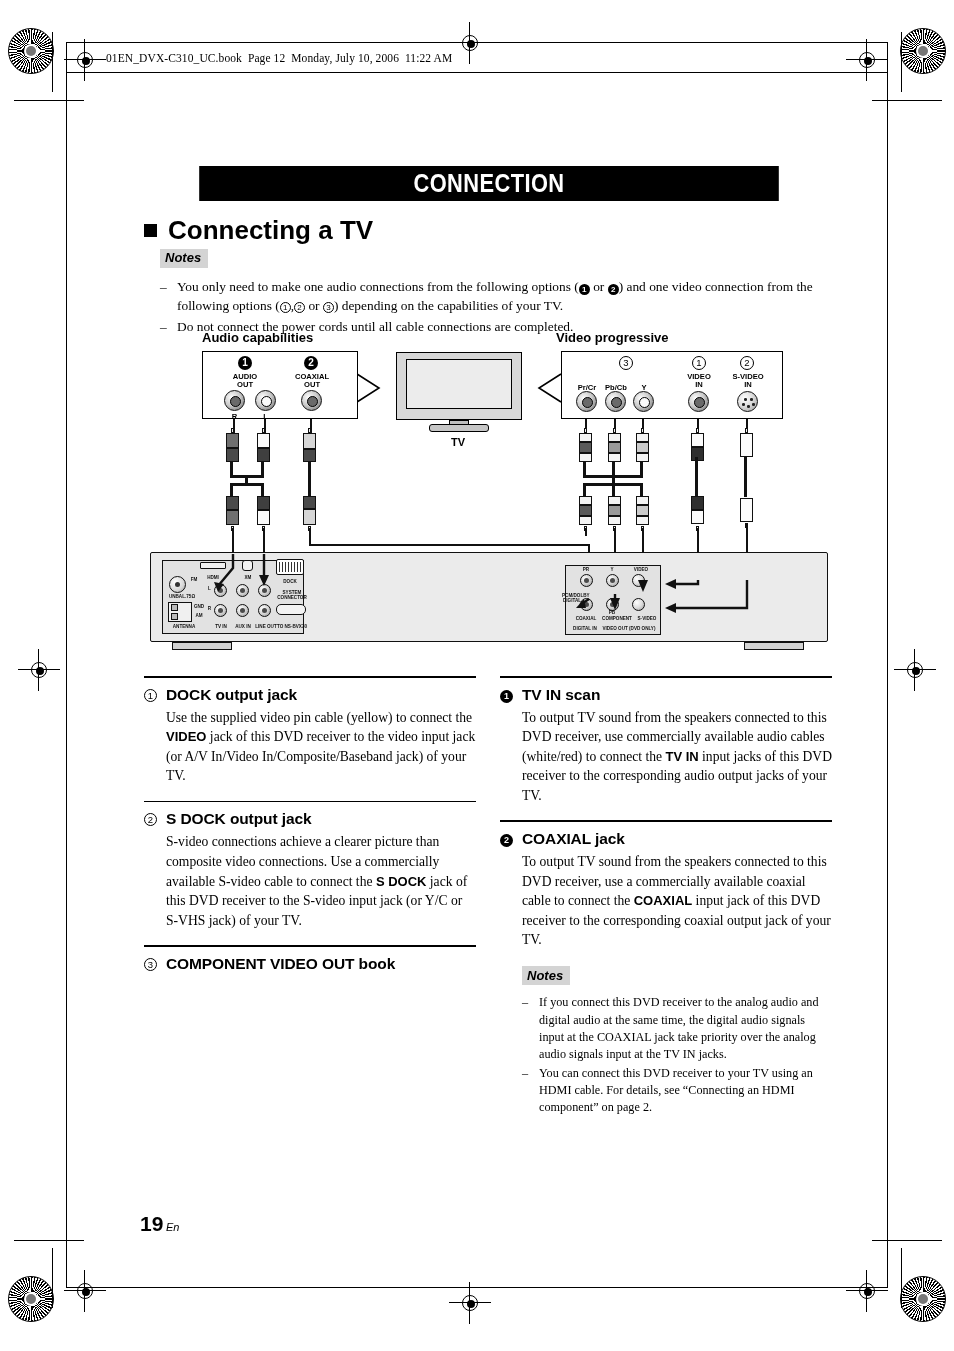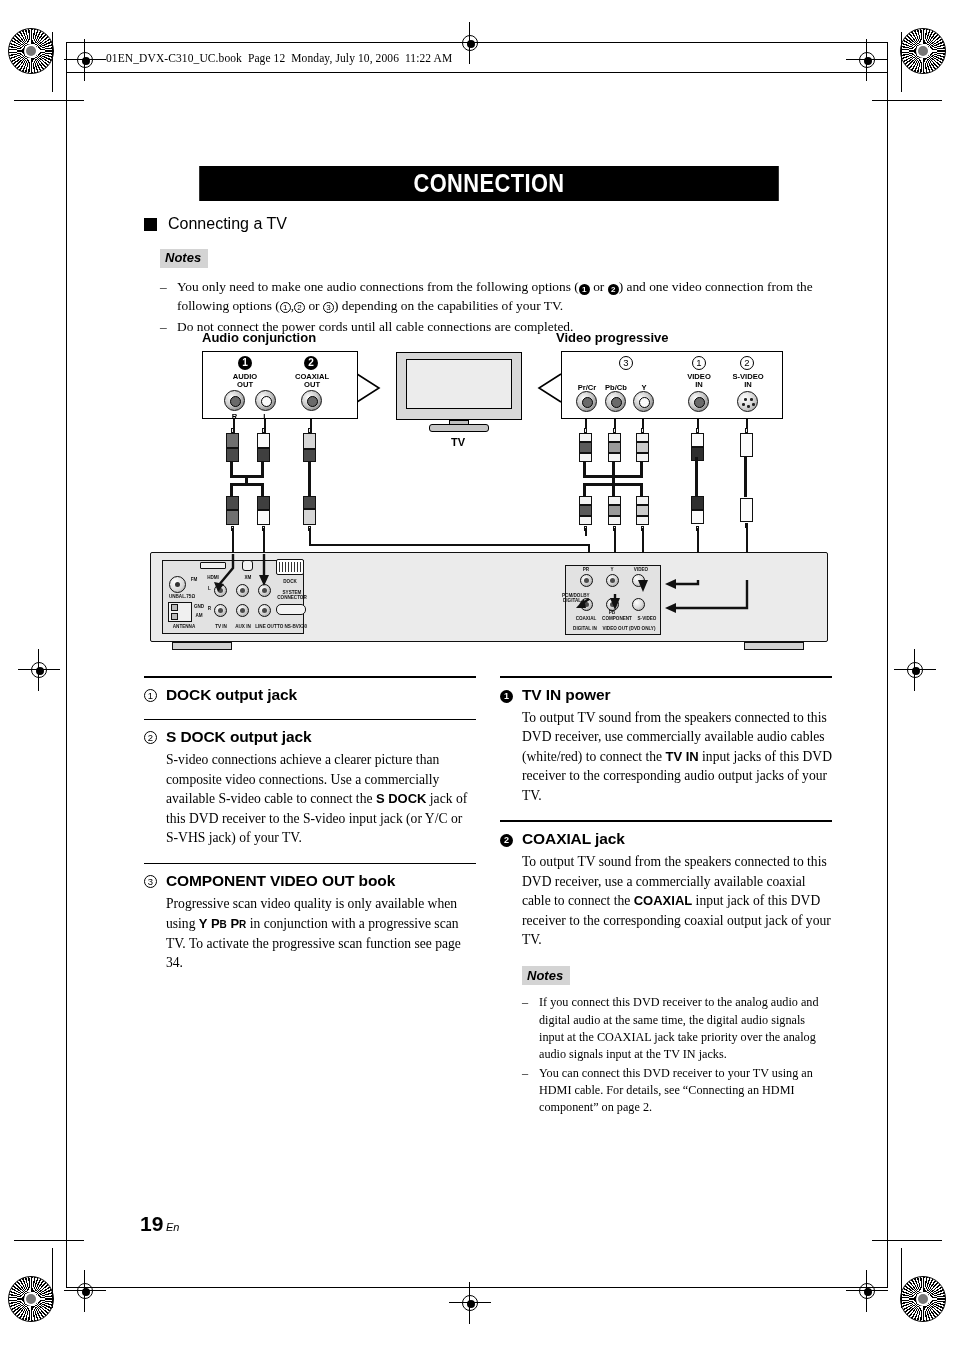--- a/index.html
+++ b/index.html
@@ -55,21 +55,21 @@
     letter-spacing:0.5px;
     display:flex; align-items:center; justify-content:center;
     transform:scaleX(0.84); transform-origin:center;
   }
 
   
   .sec-head { position:absolute; left:144px; top:215px;
      display:flex; align-items:center; gap:11px; }
   .sec-sq { width:13px; height:13px; background:#000; display:inline-block; }
   .sec-title { font-family:"Liberation Sans", sans-serif;
-     font-weight:normal; font-size:16px; }
+     font-weight:bold; font-size:26px; }
 
   
   .notes-tag {
     font-family:"Liberation Sans", sans-serif;
     font-weight:bold; font-style:italic; font-size:13px;
     background:#d4d4d4; padding:1.5px 7px 2.5px 5px; display:inline-block;
   }
   .notes-top { position:absolute; left:160px; top:248px; width:680px; }
   .note-list { margin:9px 0 0 0; padding:0; list-style:none; }
   .note-li { display:flex; gap:9px; font-size:13.4px; line-height:1.42;
@@ -248,21 +248,21 @@
     </li>
     <li class="note-li">
       <span class="note-dash">–</span>
       <span class="note-txt">Do not connect the power cords until all cable connections are completed.</span>
     </li>
   </ul>
 </div>
 
 <div class="diagram">
 
-  <div class="dlabel" style="left:58px;top:2px;">Audio conjunction</div>
+  <div class="dlabel" style="left:58px;top:2px;">Audio capabilities</div>
   <div class="dlabel" style="left:412px;top:2px;">Video progressive</div>
 
   <div class="jackbox" style="left:58px;top:23px;width:156px;height:68px;"></div>
   <div class="bignum-f" style="left:94px;top:28px;">1</div>
   <div class="bignum-f" style="left:160px;top:28px;">2</div>
   <div class="jacklbl" style="left:76px;top:45px;width:50px;">AUDIO<br>OUT</div>
   <div class="jacklbl" style="left:142px;top:45px;width:52px;">COAXIAL<br>OUT</div>
   <div class="rca mid" style="left:80px;top:62px;"></div>
   <div class="rca white" style="left:111px;top:62px;"></div>
   <div class="rca mid" style="left:157px;top:62px;"></div>
@@ -526,52 +526,54 @@
 </div>
 
 <div class="col colL">
 
   <div class="item">
     <div class="item-rule"></div>
     <div class="item-head">
       <span class="badge-c">1</span>
       <h3>DOCK output jack</h3>
     </div>
+    <div class="item-body">
+      <p>Use the supplied video pin cable (yellow) to connect the <span class="b">VIDEO</span> jack of this DVD receiver to the video input jack (or A/V In/Video In/Composite/Baseband jack) of your TV.</p>
+    </div>
   </div>
 
   <div class="item">
     <div class="item-rule"></div>
     <div class="item-head">
       <span class="badge-c">2</span>
       <h3>S DOCK output jack</h3>
     </div>
     <div class="item-body">
       <p>S-video connections achieve a clearer picture than composite video connections. Use a commercially available S-video cable to connect the <span class="b">S DOCK</span> jack of this DVD receiver to the S-video input jack (or Y/C or S-VHS jack) of your TV.</p>
     </div>
   </div>
 
   <div class="item">
     <div class="item-rule"></div>
     <div class="item-head">
       <span class="badge-c">3</span>
       <h3>COMPONENT VIDEO OUT book</h3>
     </div>
     <div class="item-body">
-      <p>Progressive scan video quality is only available when using <span class="b">Y P<span class="sub">B</span> P<span class="sub">R</span></span> in conjunction with a progressive scan TV. To activate the progressive scan function see page 34.</p>
     </div>
   </div>
 </div>
 
 <div class="col colR">
 
   <div class="item">
     <div class="item-rule"></div>
     <div class="item-head">
       <span class="badge-f">1</span>
-      <h3>TV IN power</h3>
+      <h3>TV IN scan</h3>
     </div>
     <div class="item-body">
       <p>To output TV sound from the speakers connected to this DVD receiver, use commercially available audio cables (white/red) to connect the <span class="b">TV IN</span> input jacks of this DVD receiver to the corresponding audio output jacks of your TV.</p>
     </div>
   </div>
 
   <div class="item">
     <div class="item-rule"></div>
     <div class="item-head">
       <span class="badge-f">2</span>

